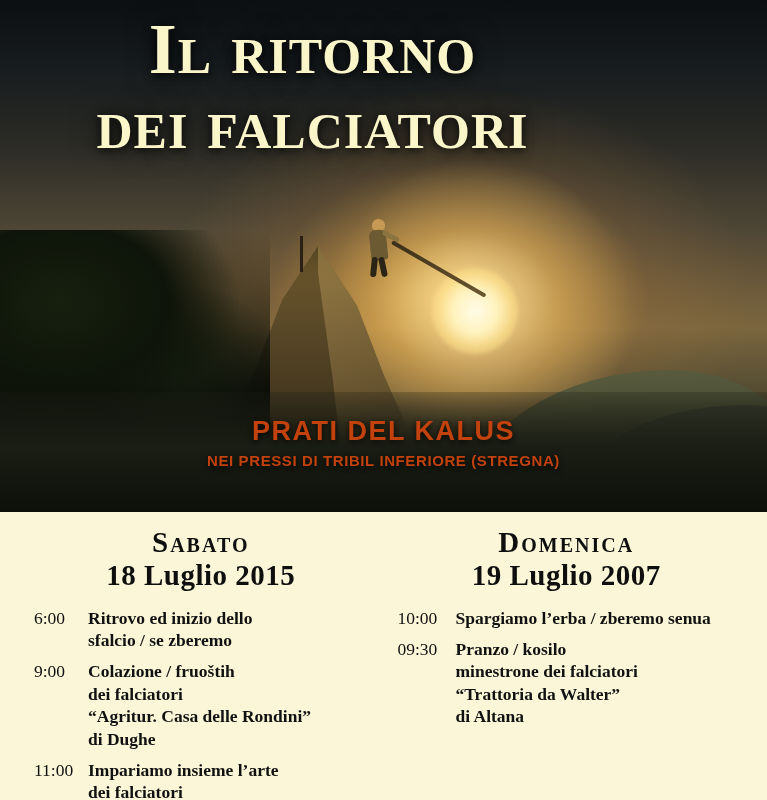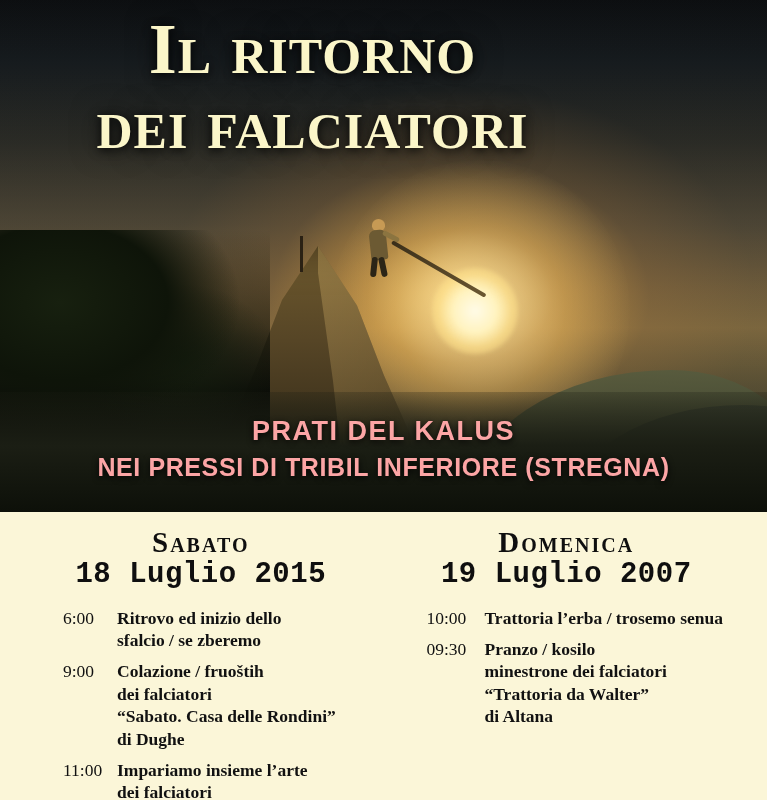--- a/index.html
+++ b/index.html
@@ -192,37 +192,35 @@
     font-weight: bold;
     line-height: 1.12;
     font-variant: small-caps;
     letter-spacing: 2px;
   }
   .day-date {
     font-size: 29px;
     font-weight: bold;
     line-height: 1.18;
     margin-bottom: 14px;
-    font-family: Liberation Mono, monospace;
   }
   .entries {
     padding-left: 10px;
   }
   .entry {
     display: flex;
     align-items: flex-start;
     margin-bottom: 9px;
   }
   .entry .time {
     flex: 0 0 54px;
     font-size: 17.5px;
     color: #111;
     line-height: 1.28;
     white-space: nowrap;
-    margin-left: 29px;
   }
   .entry .desc {
     font-size: 17.5px;
     color: #111;
     line-height: 1.28;
     white-space: pre-line;
     font-weight: bold;
   }
   
   .day.right .entries { padding-left: 8px; }
@@ -249,31 +247,31 @@
   .title-line.l1 { font-size: 72px; }
   .title-line.l2 { font-size: 72px; margin-top: 4px; }
 
   
   .location {
     position: absolute;
     left: 0; top: 415px;
     width: 767px;
     text-align: center;
     font-family: "Liberation Sans", sans-serif;
-    color: #fca5a5;
+    color: #c2410c;
     text-shadow: 0 2px 6px rgba(0,0,0,0.9);
   }
   .loc1 {
     font-size: 27px;
     font-weight: bold;
     letter-spacing: 1.5px;
     line-height: 1.25;
   }
   .loc2 {
-    font-size: 25px;
+    font-size: 15px;
     font-weight: bold;
     letter-spacing: 0.6px;
     line-height: 1.3;
     margin-top: 2px;
   }
   .loc3 {
     font-size: 19.5px;
     font-weight: bold;
     letter-spacing: 0.6px;
     line-height: 1.3;
@@ -326,40 +324,40 @@
         <div class="entries">
           <div class="entry">
             <div class="time">6:00</div>
             <div class="desc">Ritrovo ed inizio dello
 sfalcio / se zberemo</div>
           </div>
           <div class="entry">
             <div class="time">9:00</div>
             <div class="desc">Colazione / fruoštih
 dei falciatori
-“Sabato. Casa delle Rondini”
+“Agritur. Casa delle Rondini”
 di Dughe</div>
           </div>
           <div class="entry">
             <div class="time">11:00</div>
             <div class="desc">Impariamo insieme l’arte
 dei falciatori</div>
           </div>
         </div>
       </div>
 
       <div class="day right">
         <div class="day-head">
           <div class="day-name">Domenica</div>
           <div class="day-date">19 Luglio 2007</div>
         </div>
         <div class="entries">
           <div class="entry">
             <div class="time">10:00</div>
-            <div class="desc">Trattoria l’erba / trosemo senua</div>
+            <div class="desc">Spargiamo l’erba / zberemo senua</div>
           </div>
           <div class="entry">
             <div class="time">09:30</div>
             <div class="desc">Pranzo / kosilo
 minestrone dei falciatori
 “Trattoria da Walter”
 di Altana</div>
           </div>
         </div>
       </div>

